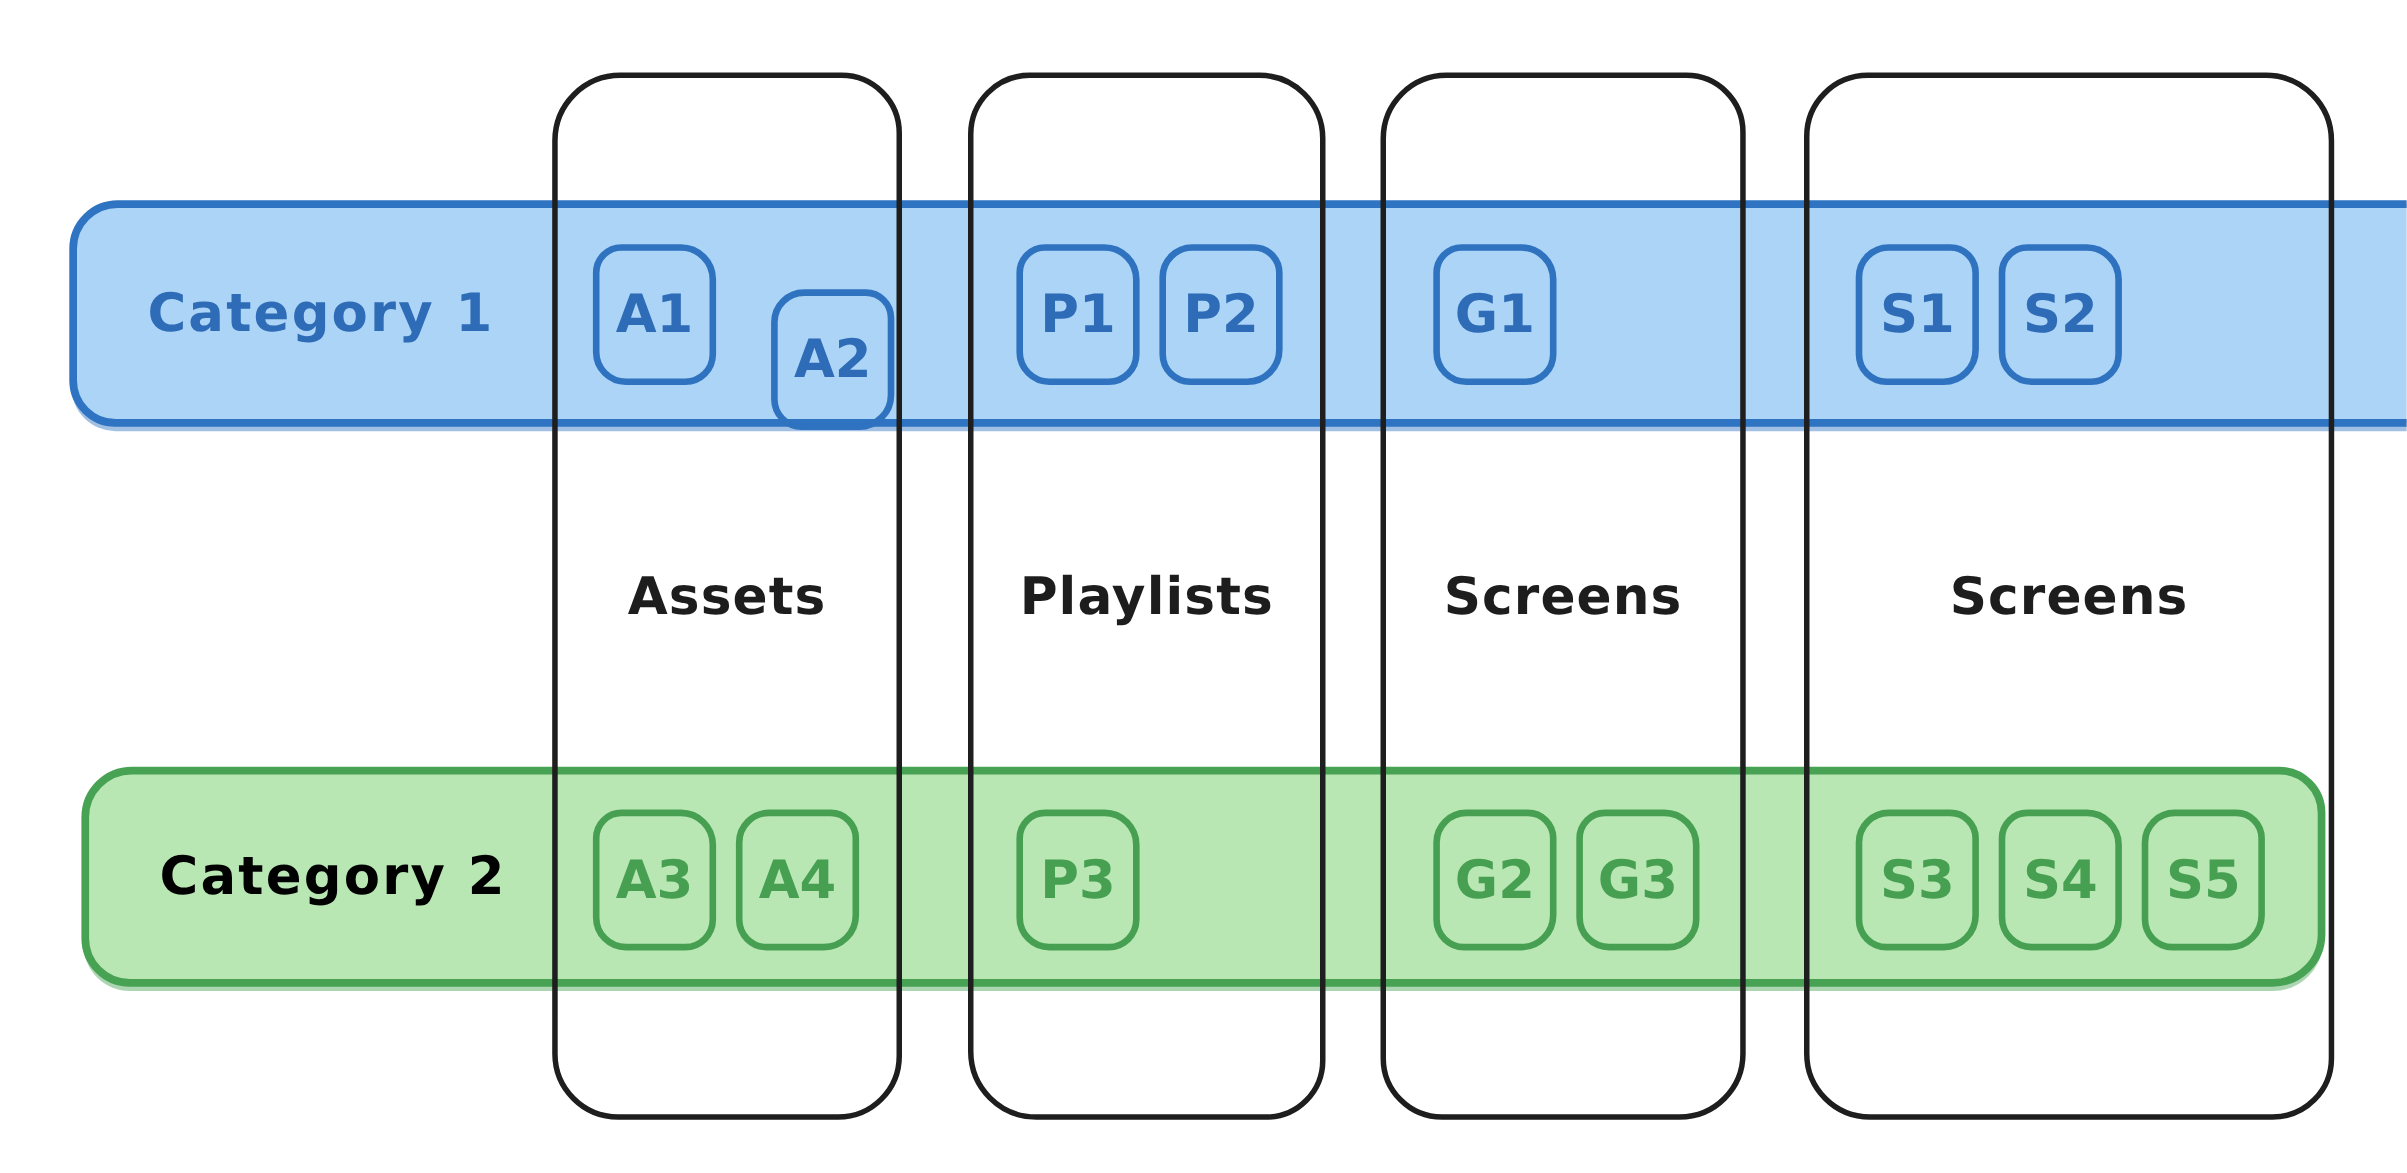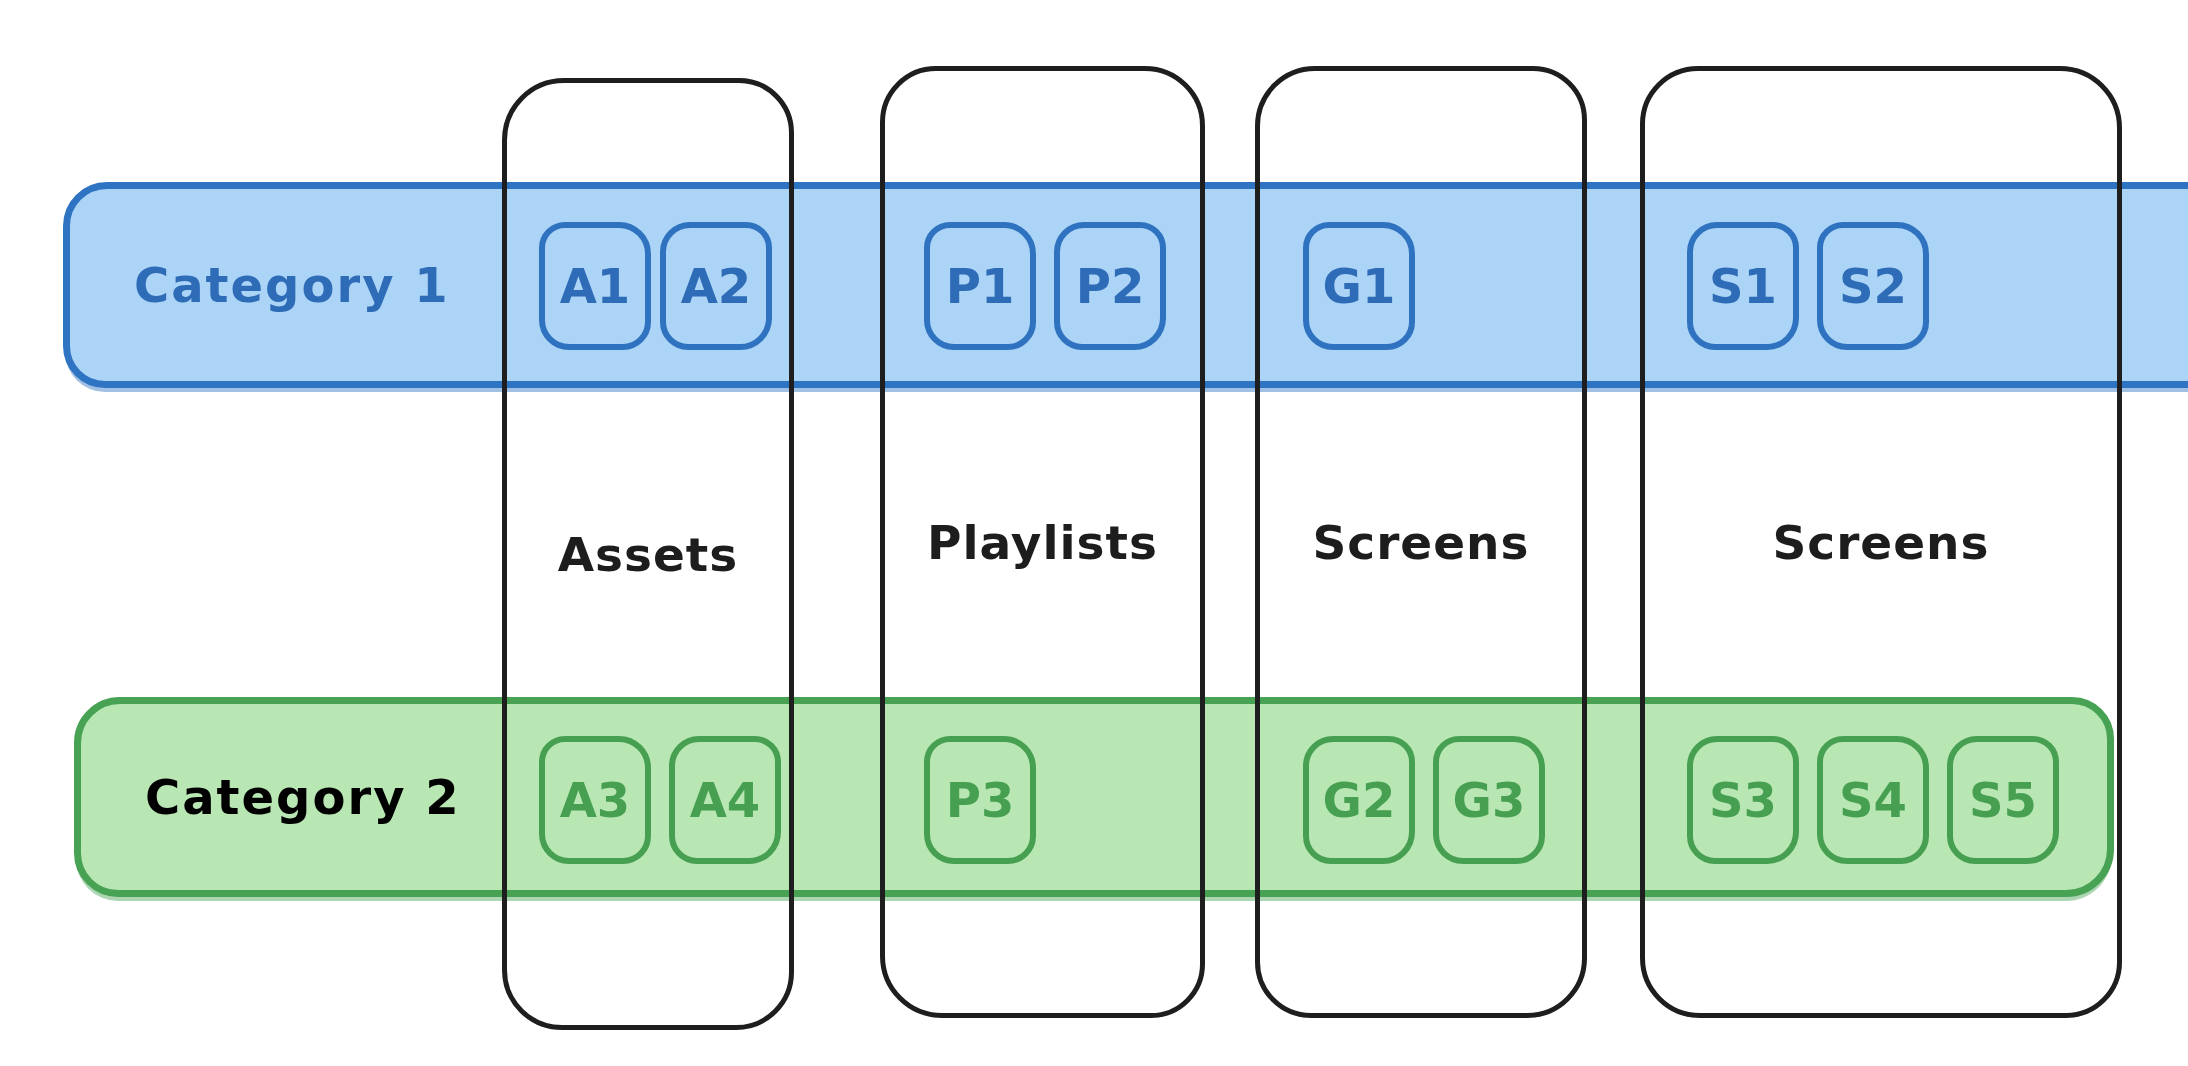--- a/index.html
+++ b/index.html
@@ -18,21 +18,21 @@
   
   .col {
     position: absolute;
     top: 66px;
     height: 952px;
     border: 5px solid #1e1e1e;
     background: transparent;
     box-sizing: border-box;
     z-index: 3;
   }
-  .col-assets    { left: 502px;  width: 292px; border-radius: 62px 55px 58px 60px; margin-top: 12px; }
+  .col-assets    { left: 502px;  width: 318px; border-radius: 62px 55px 58px 60px; }
   .col-playlists { left: 880px;  width: 325px; border-radius: 56px 60px 54px 62px; }
   .col-groups    { left: 1255px; width: 332px; border-radius: 60px 54px 60px 56px; }
   .col-screens   { left: 1640px; width: 482px; border-radius: 58px 62px 56px 60px; }
   .col-label {
     position: absolute;
     left: 0;
     top: 444px;
     width: 100%;
     text-align: center;
     font-size: 47px;
@@ -101,21 +101,21 @@
   }
   .band-green .chip {
     border-color: #47a052;
     color: #47a052;
     top: 32px;
   }
   .chip:nth-child(odd)  { border-radius: 30px 26px 32px 28px; }
   .chip:nth-child(even) { border-radius: 26px 32px 28px 30px; }
   
   .band-blue  .slot-a1 { left: 469px; }
-  .band-blue  .slot-a2 { left: 590px; }
+  .band-blue  .slot-a2 { left: 631px; margin-top: 41px; }
   .band-blue  .slot-p1 { left: 854px; }
   .band-blue  .slot-p2 { left: 984px; }
   .band-blue  .slot-g1 { left: 1233px; }
   .band-blue  .slot-s1 { left: 1617px; }
   .band-blue  .slot-s2 { left: 1747px; }
   .band-green .slot-a3 { left: 458px; }
   .band-green .slot-a4 { left: 588px; }
   .band-green .slot-p3 { left: 843px; }
   .band-green .slot-g2 { left: 1222px; }
   .band-green .slot-g3 { left: 1352px; }

